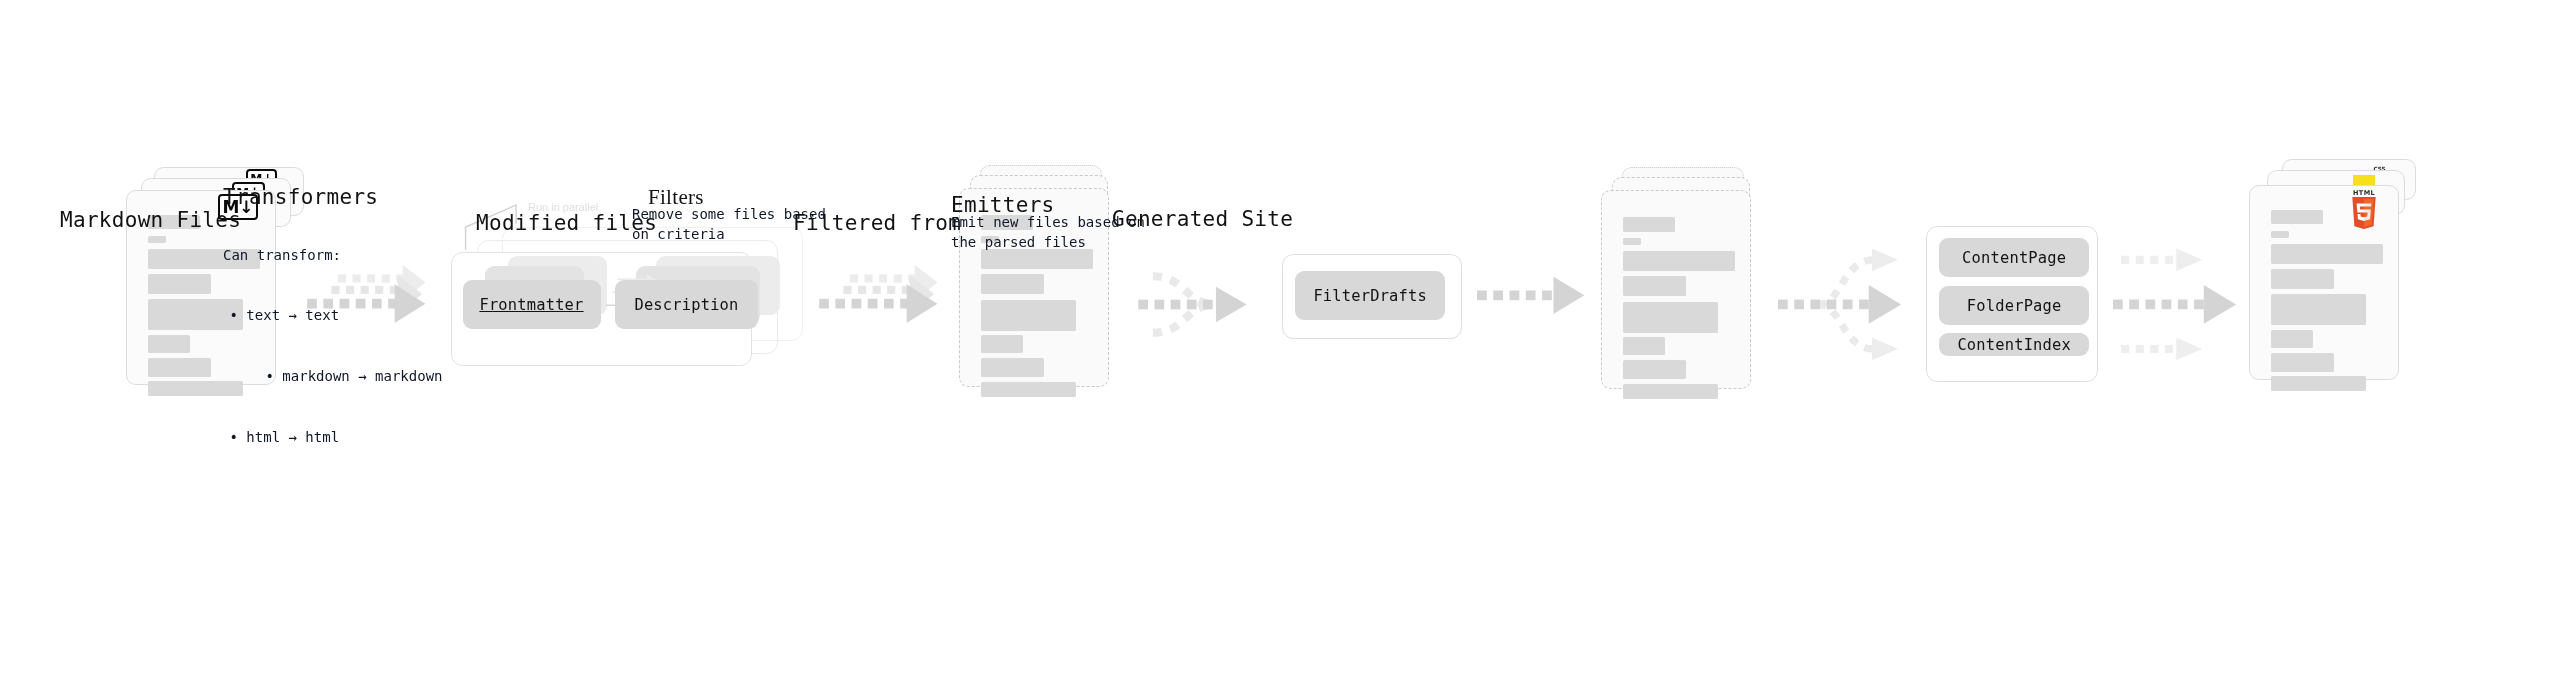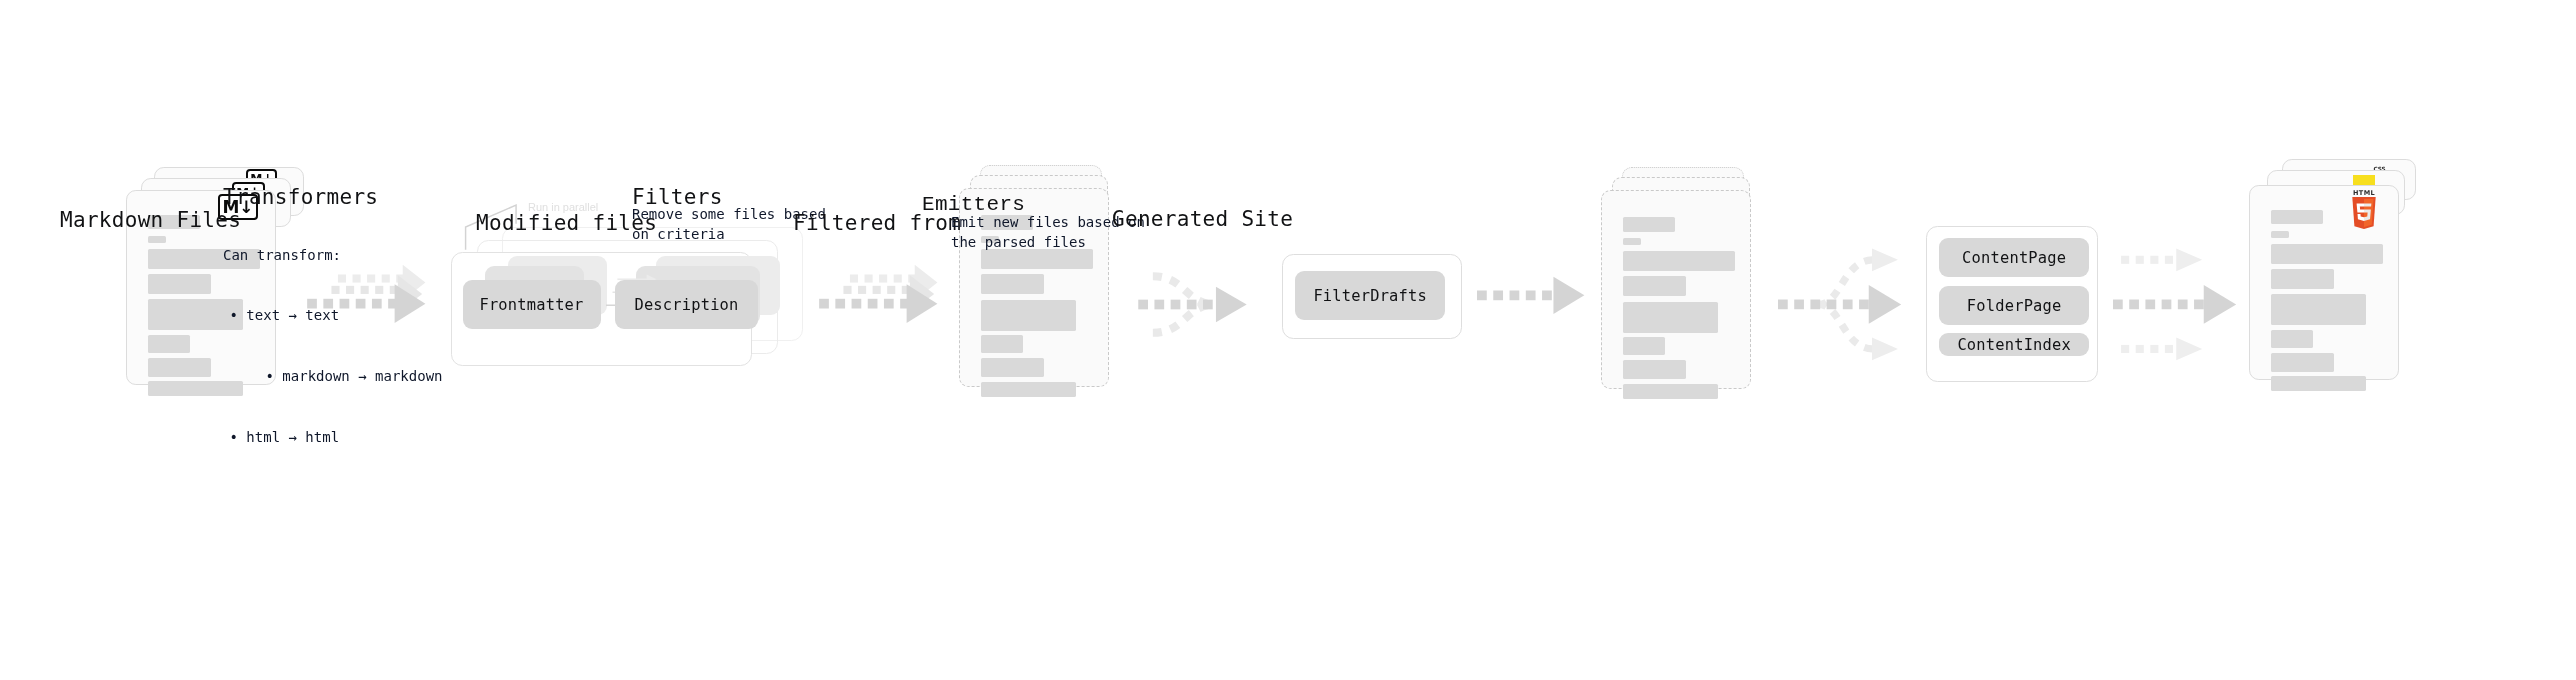--- a/index.html
+++ b/index.html
@@ -158,21 +158,21 @@
       <g stroke="#e4e4e4" stroke-width="2" fill="none">
         <line x1="8" y1="26" x2="48" y2="26"></line>
       </g>
       <polygon points="46,20 58,26 46,32" fill="#e4e4e4"></polygon>
       <g stroke="#d6d6d6" stroke-width="2" fill="none">
         <line x1="0" y1="42" x2="42" y2="42"></line>
       </g>
       <polygon points="40,36 53,42 40,48" fill="#d6d6d6"></polygon>
     </svg>
 
-    <div class="chip" style="left:19.5px;top:77px;width:138px;height:49px;">
+    <div class="chip" style="left:19.5px;top:77px;width:138px;height:49px;text-decoration:underline;">
       <span>Frontmatter</span>
     </div>
     <div class="chip" style="left:172px;top:77px;width:143px;height:49px;">
       <span>Description</span>
     </div>
   </div>
 
   <div class="stage-label" style="left:223px;top:185px;">Transformers</div>
 
   <div class="stage-desc" style="left:223px;top:204px;">
@@ -239,21 +239,21 @@
       <polygon points="96,33 134,55 96,77"></polygon>
     </g>
   </svg>
 
   <div class="proc-box" style="left:1282px;top:254px;width:180px;height:85px;">
     <div class="chip" style="left:12.2px;top:16.3px;width:150px;height:49px;">
       <span>FilterDrafts</span>
     </div>
   </div>
 
-  <div class="stage-label" style="left:632px;top:185px;">Filters</div>
+  <div class="stage-label" style="left:648px;top:185px;font-family:Liberation Serif, serif;">Filters</div>
   <div class="stage-desc" style="left:632px;top:204px;">Remove some files based
 on criteria</div>
 
   <svg class="abs" style="left:1477px;top:283px;width:122px;height:41px;" viewBox="0 0 150 50" width="122" height="41">
     <g fill="#d4d4d4">
       <rect x="0" y="9" width="12" height="12"></rect>
         <rect x="20" y="9" width="12" height="12"></rect>
       <rect x="40" y="9" width="12" height="12"></rect>
         <rect x="60" y="9" width="12" height="12"></rect>
       <rect x="80" y="9" width="12" height="12"></rect>
@@ -299,21 +299,21 @@
       <span>ContentPage</span>
     </div>
     <div class="chip" style="left:12.2px;top:59px;width:150px;height:39px;">
       <span>FolderPage</span>
     </div>
     <div class="chip" style="left:12.2px;top:106px;width:150px;height:23px;">
       <span>ContentIndex</span>
     </div>
   </div>
 
-  <div class="stage-label" style="left:922px;top:193px;font-family:Liberation Mono, monospace;">Emitters</div>
+  <div class="stage-label" style="left:951px;top:193px;">Emitters</div>
   <div class="stage-desc" style="left:951px;top:212px;">Emit new files based on
 the parsed files</div>
 
   <svg class="abs" style="left:2113px;top:229px;width:154px;height:154px;" viewBox="0 0 190 190" width="154" height="154">
     <g fill="#eeeeee">
       <rect x="10" y="33" width="10" height="10"></rect>
         <rect x="28" y="33" width="10" height="10"></rect>
       <rect x="46" y="33" width="10" height="10"></rect>
         <rect x="64" y="33" width="10" height="10"></rect>
       <polygon points="78,24 110,38 78,52"></polygon>

